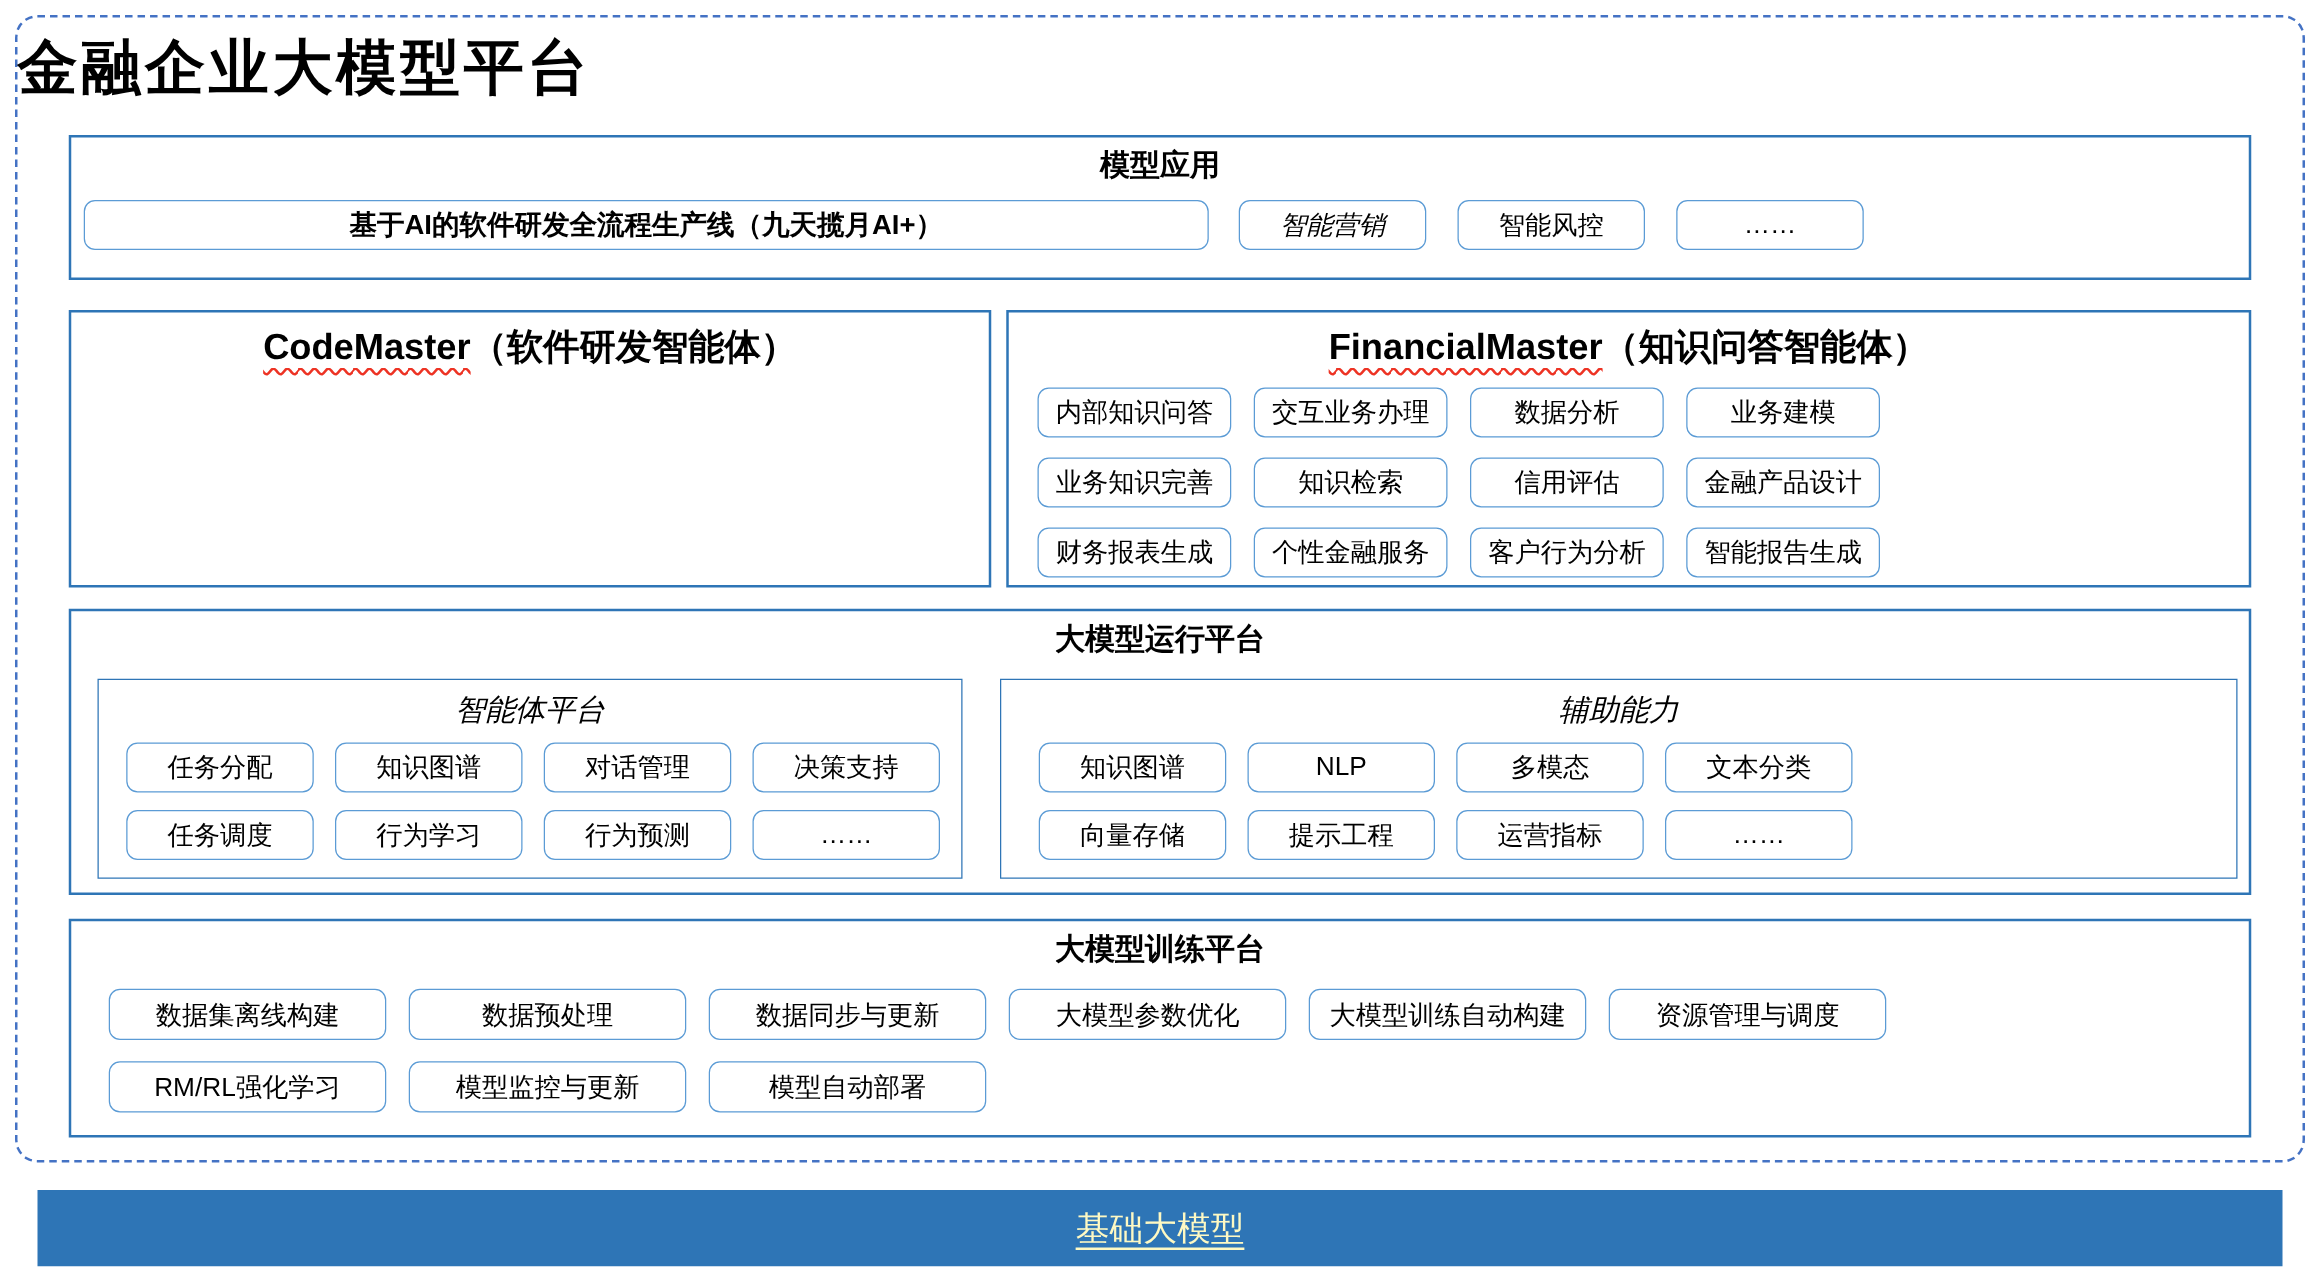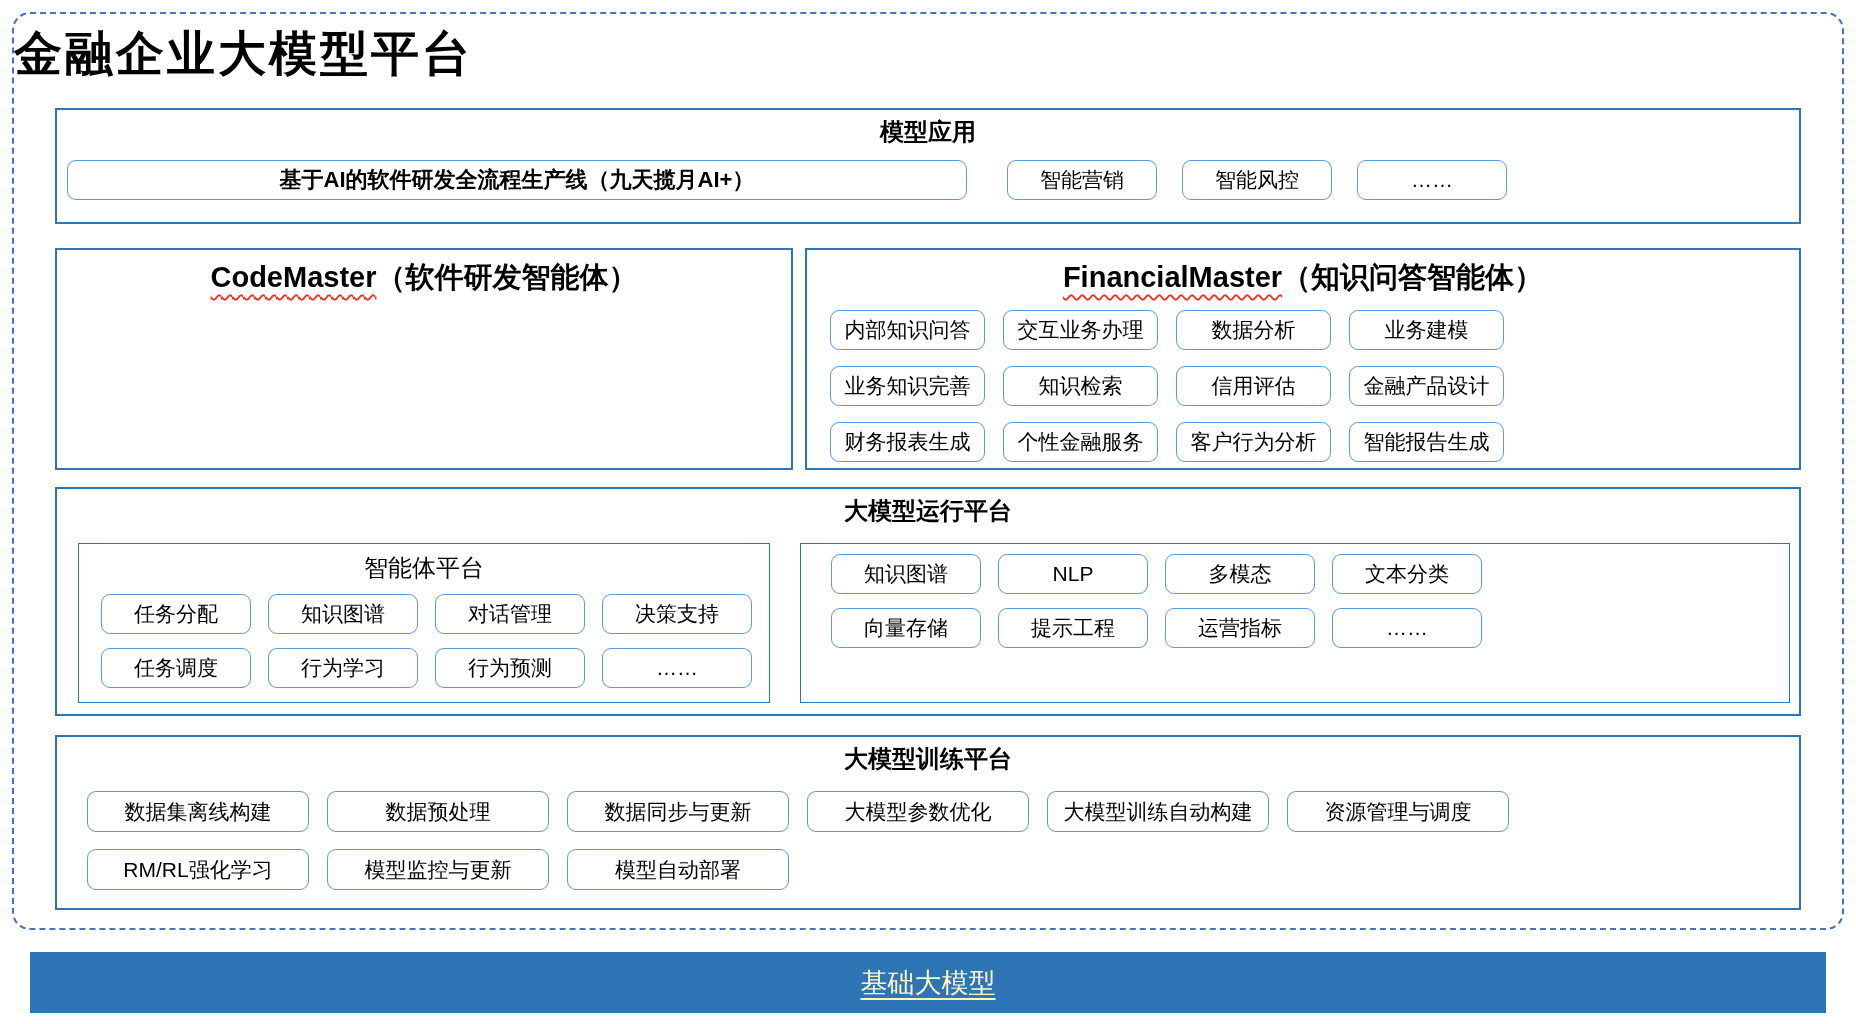--- a/index.html
+++ b/index.html
@@ -20,41 +20,41 @@
 
   .pill { box-sizing:border-box; border:1.5px solid #5B9BD5; border-radius:9px; background:#fff;
           display:flex; align-items:center; justify-content:center;
           font-size:21px; height:40px; white-space:nowrap; }
 
   
   .s1 { top:108px; height:116px; }
   .s1-row { display:flex; align-items:center; margin:12px 0 0 10px; }
   .s1-main { width:900px; height:40px; font-weight:700; font-size:22px; }
   .s1-item { width:150px; margin-left:25px; }
-  .s1-item.first { margin-left:40px; }
+  .s1-item.first { margin-left:24px;font-style:italic; }
 
   
   .agents-row { position:absolute; top:248px; left:55px; width:1746px; height:222px;
                 display:flex; gap:12px; }
   .agent-box { border:2px solid #2E75B6; box-sizing:border-box; background:#fff; height:222px; }
   .agent-box.code { width:738px; }
   .agent-box.fin  { flex:1; }
   .agent-title { text-align:center; font-weight:700; font-size:29px; margin-top:8px; white-space:nowrap; }
   .squiggle { text-decoration:underline; text-decoration-style:wavy; text-decoration-color:#ED3324;
               text-decoration-thickness:2px; text-underline-offset:7px; }
   .agent-grid { display:grid; grid-template-columns:repeat(4,155px); gap:16px 18px; margin:12px 0 0 20px; }
   .agent-box.fin .agent-grid { margin-left:23px; }
 
   
   .runtime { top:487px; height:229px; }
   .runtime-row { display:flex; gap:30px; margin:16px 0 0 21px; }
   .sub-box { border:1.5px solid #2E75B6; box-sizing:border-box; height:160px; background:#fff; }
   .sub-box.agentp { width:692px; }
   .sub-box.aux { width:990px; }
-  .sub-title { text-align:center; font-size:24px; font-weight:400; margin-top:8px; }
+  .sub-title { text-align:center; font-size:24px; font-weight:400; margin-top:8px;font-style:italic; }
   .sub-grid { display:grid; grid-template-columns:repeat(4,150px); gap:14px 17px; margin:10px 0 0 22px; }
   .sub-box.aux .sub-grid { margin-left:30px; }
 
   
   .train { top:735px; height:175px; }
   .train-grid { display:grid; grid-template-columns:repeat(6,222px); gap:17px 18px; margin:16px 0 0 30px; }
   .train-grid .pill { height:41px; }
 
   
   .foundation-bar { position:absolute; left:30px; top:952px; width:1796px; height:61px;
@@ -122,20 +122,21 @@
           <div class="pill">对话管理</div>
           <div class="pill">决策支持</div>
           <div class="pill">任务调度</div>
           <div class="pill">行为学习</div>
           <div class="pill">行为预测</div>
           <div class="pill">……</div>
         </div>
       </div>
 
       <div class="sub-box aux">
+        <div class="sub-title">辅助能力</div>
         <div class="sub-grid">
           <div class="pill">知识图谱</div>
           <div class="pill">NLP</div>
           <div class="pill">多模态</div>
           <div class="pill">文本分类</div>
           <div class="pill">向量存储</div>
           <div class="pill">提示工程</div>
           <div class="pill">运营指标</div>
           <div class="pill">……</div>
         </div>

